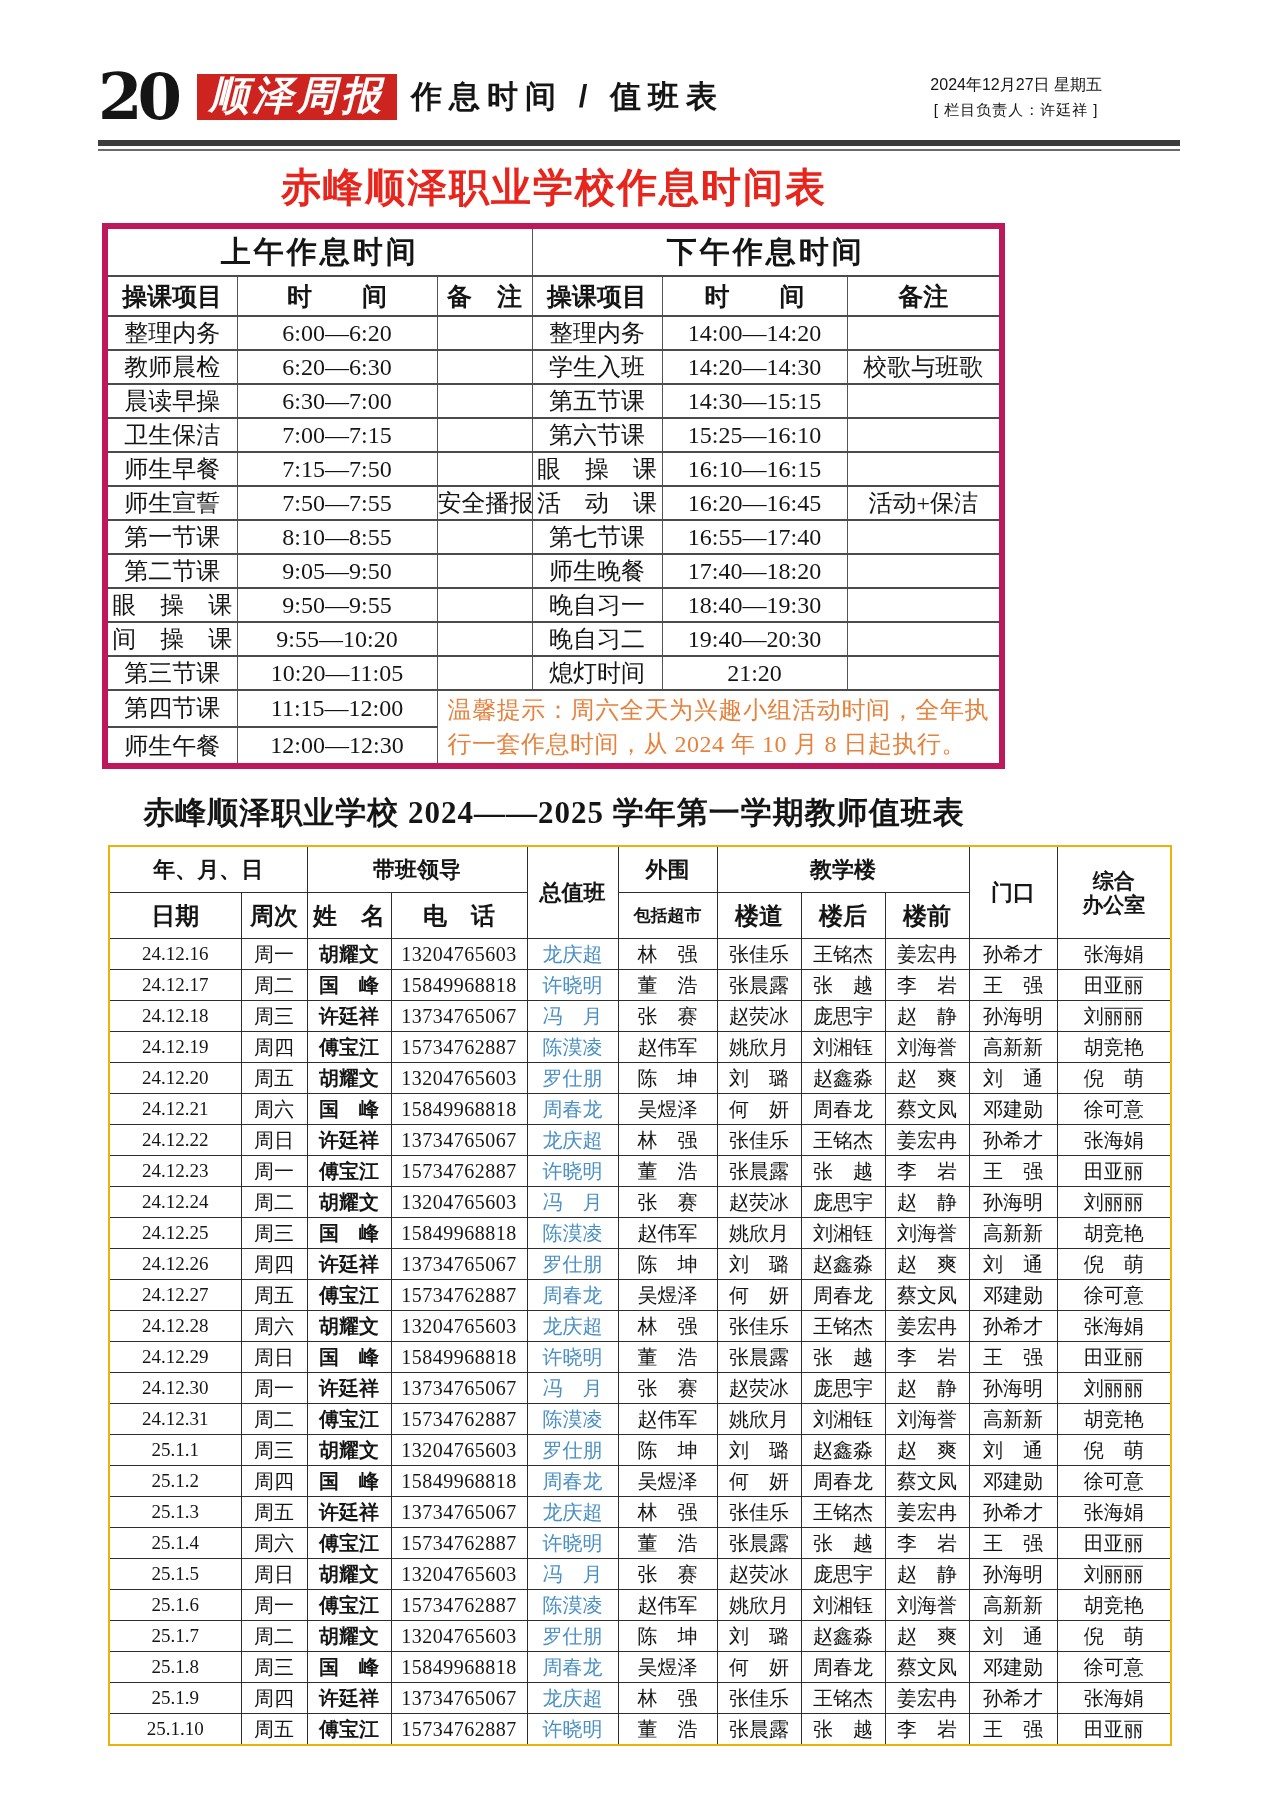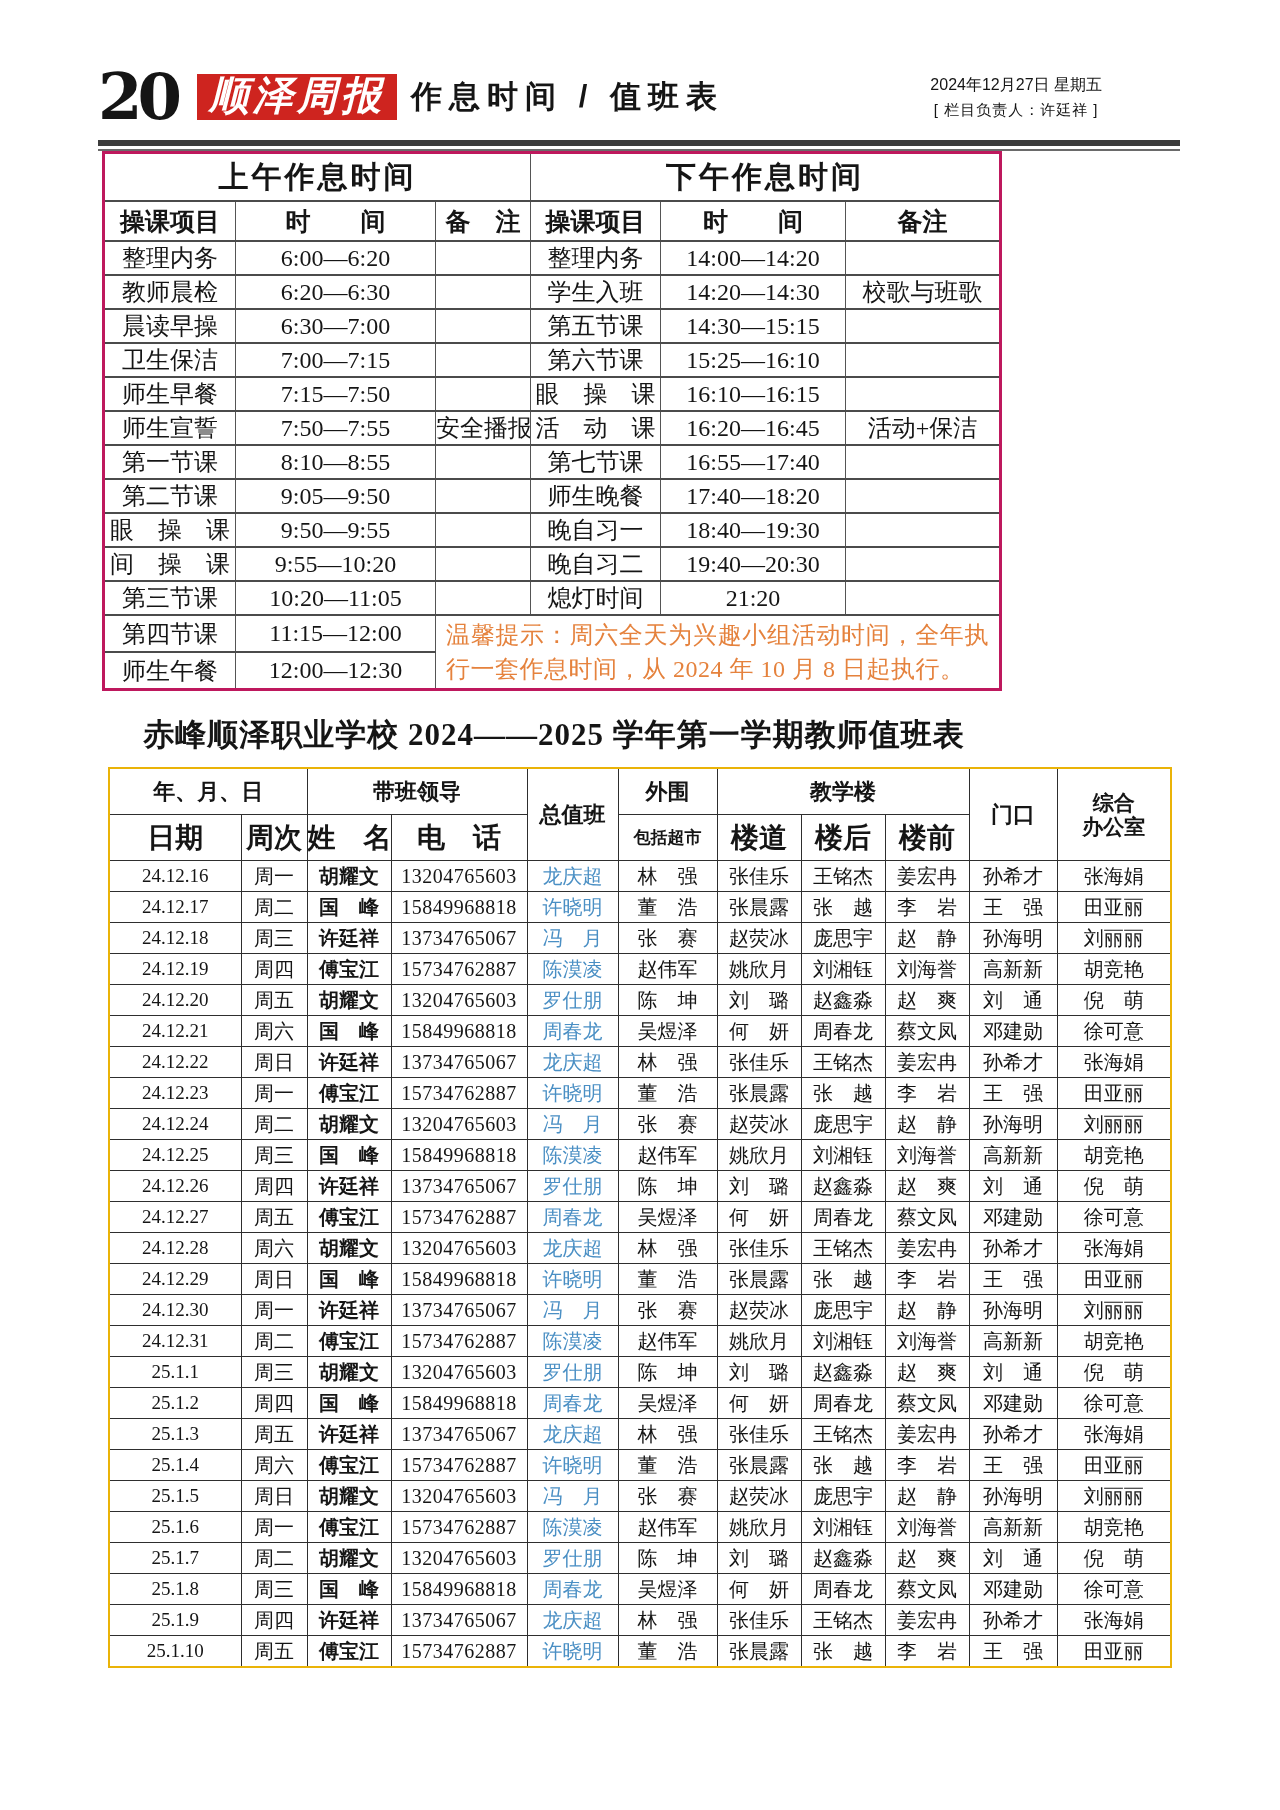--- a/index.html
+++ b/index.html
@@ -18,38 +18,38 @@
   .hright{margin-left:auto;margin-right:78px;text-align:center;
           font-family:"Liberation Sans","DejaVu Sans",sans-serif;font-size:16px;line-height:1.55;}
   .hright .ed{font-size:15px;letter-spacing:1px;}
   .rule-thick{height:6px;background:#3c3c3c;margin-top:16px;}
   .rule-thin{height:2px;background:#6a6a6a;margin-top:3px;}
 
   
   .sch-title{width:912px;text-align:center;color:#e7251c;font-size:40px;font-weight:bold;
              letter-spacing:2px;margin:14px 0 12px 0;line-height:46px;}
   table{border-collapse:collapse;table-layout:fixed;}
-  .schedule{width:897px;margin-left:4px;border:3px solid #be185d;}
+  .schedule{width:897px;margin-left:4px;border:6px solid #be185d;}
   .schedule th,.schedule td{border:1px solid #555;border-top:2px solid #4b4b4b;
         border-bottom:2px solid #4b4b4b;text-align:center;vertical-align:middle;
         padding:0;white-space:nowrap;overflow:hidden;}
   .schedule .half-h{font-size:30px;font-weight:bold;height:46px;letter-spacing:3px;}
   .schedule .col-h{font-size:25px;font-weight:bold;height:38px;}
   .schedule td{font-size:24px;height:32px;}
   .schedule td.reminder{color:#e5823d;font-size:24px;font-weight:normal;white-space:normal;
         text-align:justify;line-height:1.42;padding:2px 10px;letter-spacing:0.5px;}
 
   
   .duty-title{width:912px;text-align:center;font-size:31px;font-weight:bold;
               letter-spacing:1px;margin:26px 0 14px 0;line-height:36px;}
   .duty{width:1062px;margin-left:10px;border:2px solid #eab308;}
   .duty th,.duty td{border:1px solid #2e2e2e;text-align:center;vertical-align:middle;
         padding:0;white-space:nowrap;overflow:hidden;}
   .duty thead th{font-size:22px;font-weight:bold;height:45px;}
-  .duty thead .sub{font-size:28px;}
+  .duty thead .sub{font-size:24px;}
   .duty thead .tiny{font-size:17px;font-weight:bold;}
   .duty thead .office-h{font-size:21px;line-height:1.15;white-space:normal;}
   .duty td{font-size:20px;height:30px;}
   .duty td:nth-child(1){font-size:19px;}
   .duty td:nth-child(3){font-weight:bold;}
   .duty td:nth-child(4){letter-spacing:0.5px;}
   .duty td:nth-child(5){color:#4a8fc4;}
 </style>
 </head>
 <body>
@@ -61,20 +61,21 @@
     <div class="mastbox">顺泽周报</div>
     <div class="secttl">作息时间 / 值班表</div>
     <div class="hright">
       <div>2024年12月27日 星期五</div>
       <div class="ed">[ 栏目负责人：许廷祥 ]</div>
     </div>
   </div>
   <div class="rule-thick"></div>
   <div class="rule-thin"></div>
 
+  <div class="sch-title">赤峰顺泽职业学校作息时间表</div>
 
   <table class="schedule">
     <colgroup>
       <col style="width:132px">
         <col style="width:200px">
         <col style="width:95px">
       <col style="width:130px">
         <col style="width:185px">
         <col style="width:155px">
     </colgroup>

